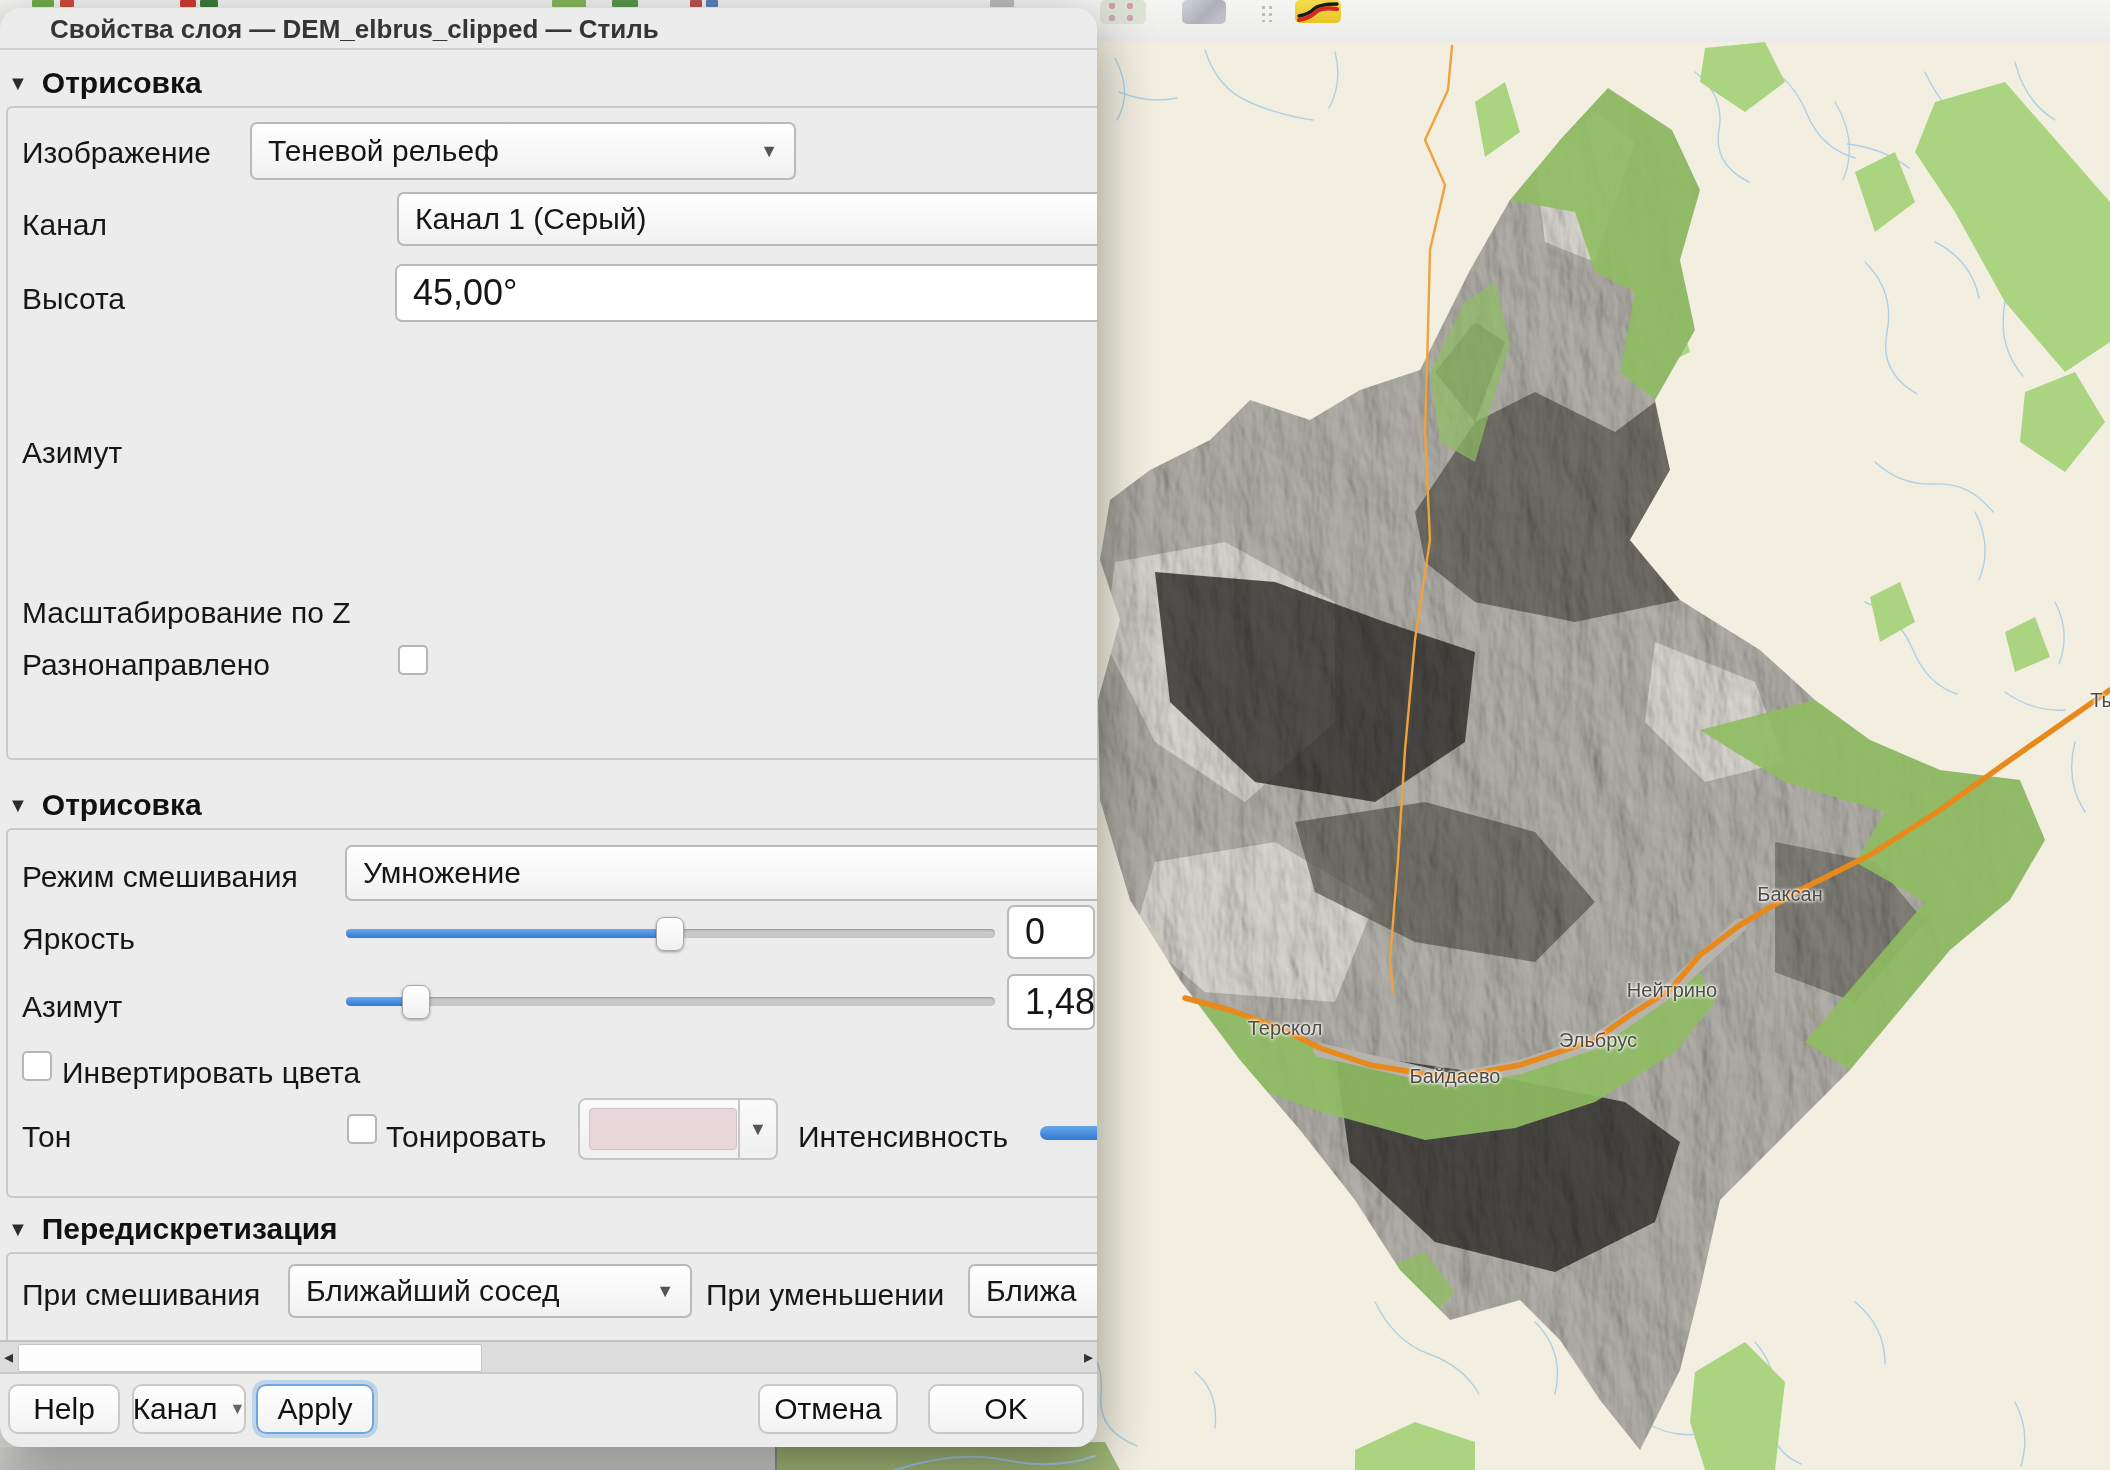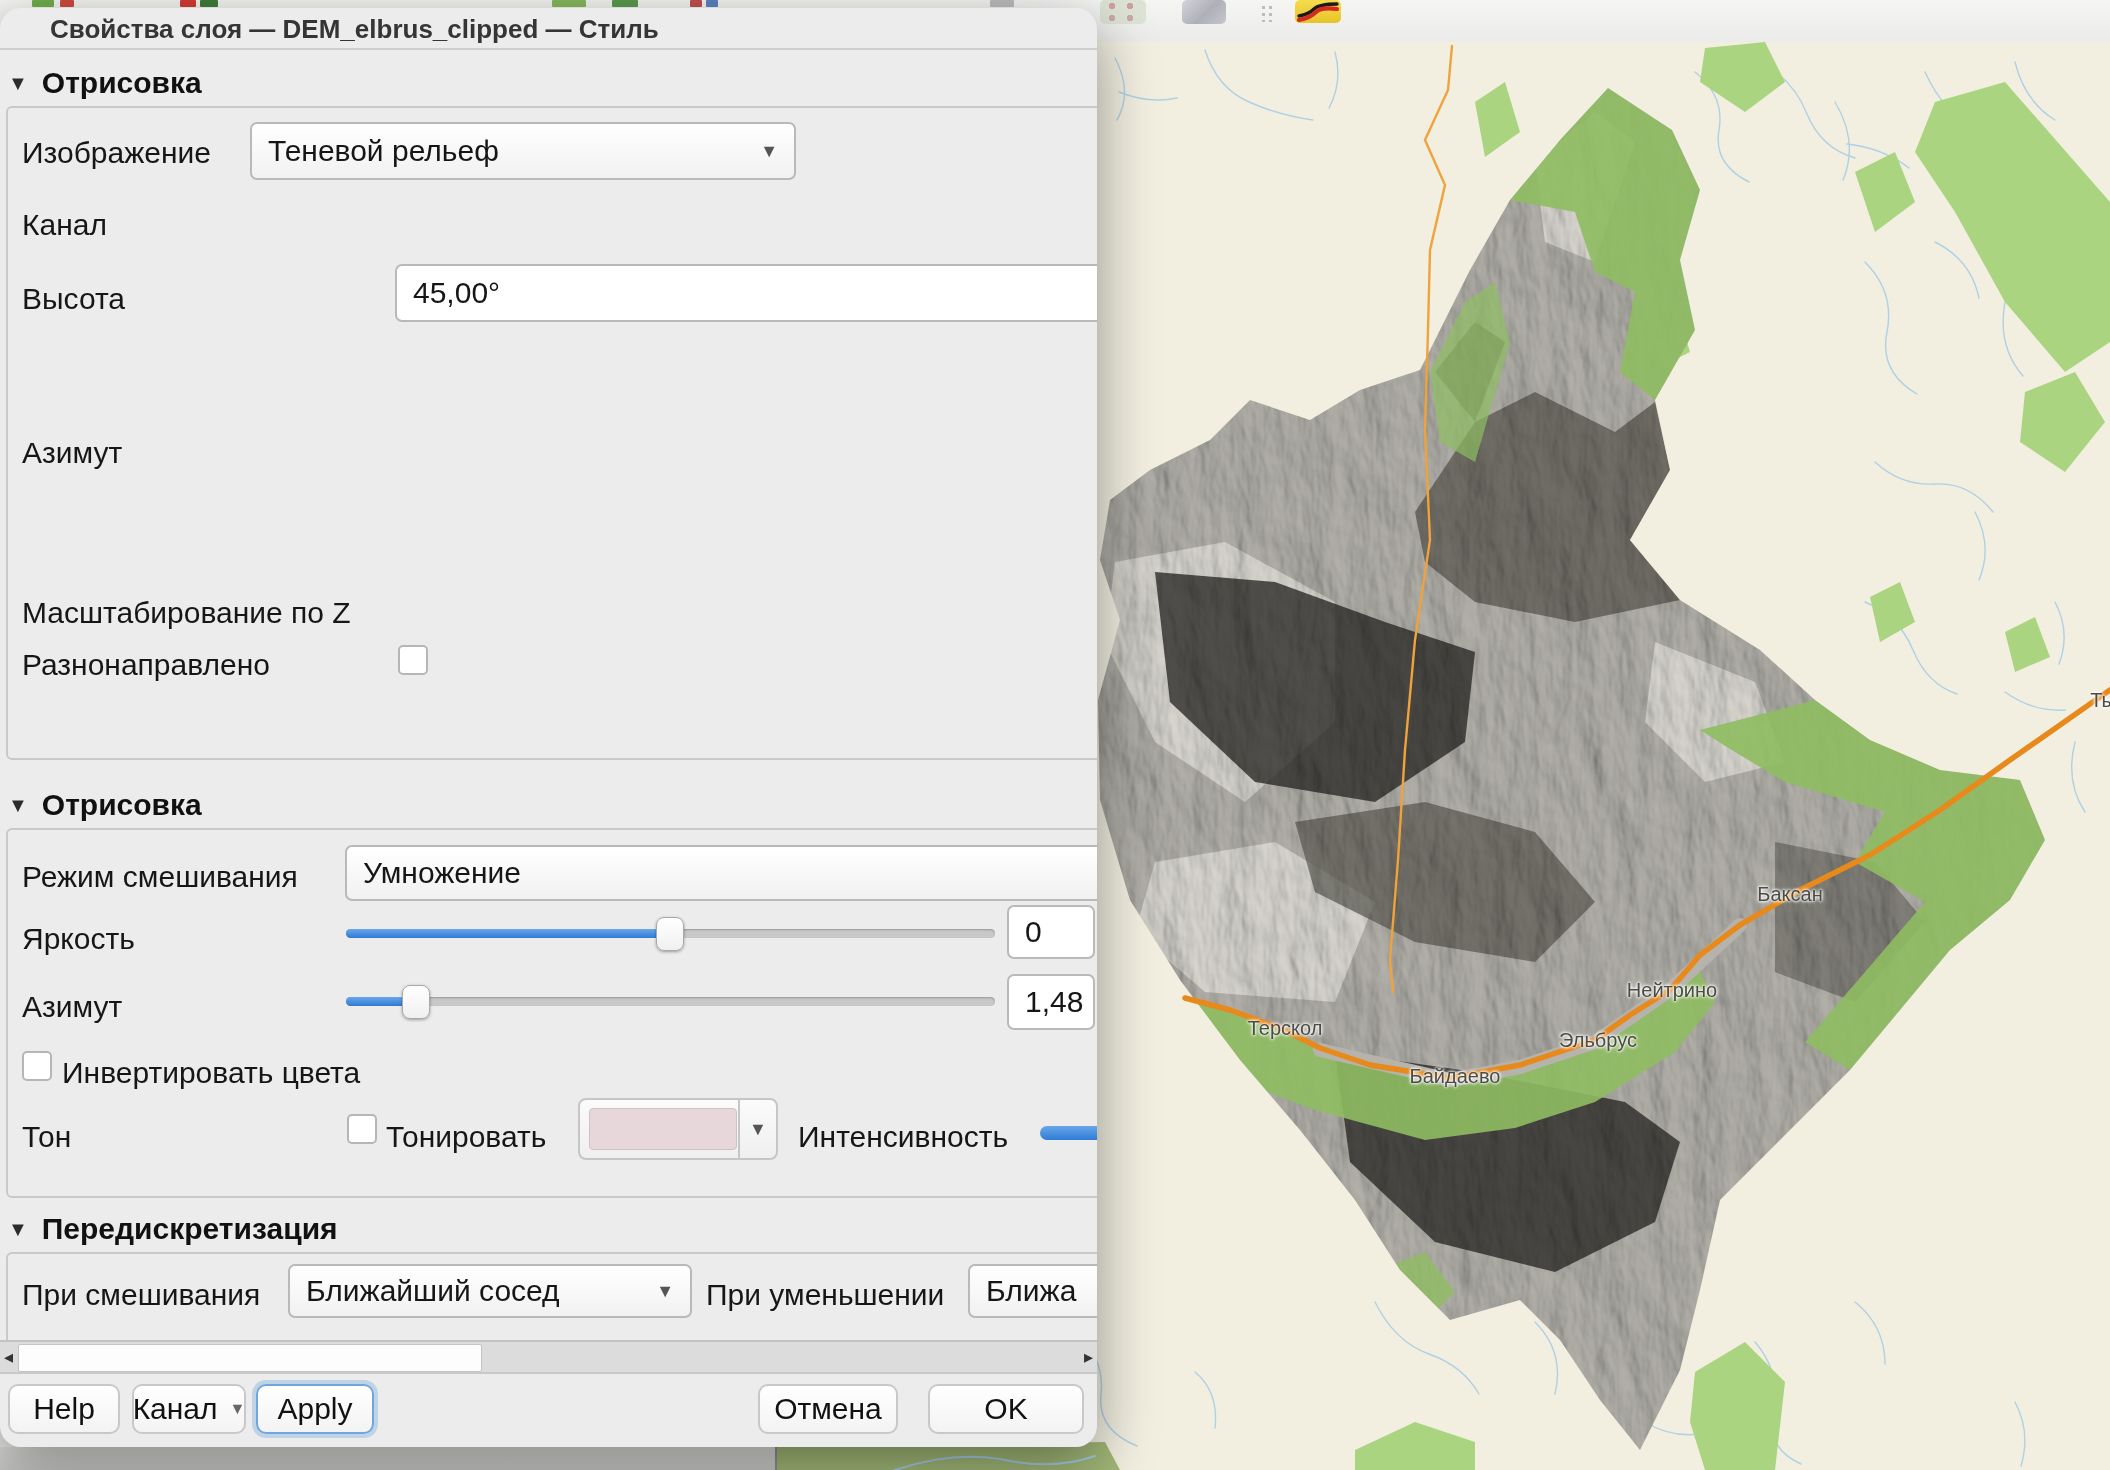--- a/index.html
+++ b/index.html
@@ -49,21 +49,21 @@
   .dialog{position:absolute;left:0;top:8px;width:1097px;height:1439px;background:#ececec;
     border-radius:21px;box-shadow:0 18px 60px rgba(0,0,0,.4);overflow:hidden;z-index:10;
     color:#161616;}
   .dlg-title{position:absolute;left:0;top:0;width:100%;height:42px;border-bottom:2px solid #cfcfcf;
     font-size:26px;font-weight:700;color:#353535;line-height:42px;padding-left:50px;box-sizing:border-box;}
   .sec-hdr{position:absolute;left:8px;font-size:30px;font-weight:700;color:#111;}
   .sec-hdr .tri{display:inline-block;font-size:20px;color:#2c2c2c;margin-right:14px;vertical-align:3px;}
   .groupbox{position:absolute;left:6px;width:1290px;border:2px solid #c9c9c9;border-radius:6px;}
   .lbl{position:absolute;font-size:30px;color:#161616;white-space:nowrap;}
   .field{position:absolute;background:#fff;border:2px solid #b9b9b9;border-radius:7px;
-    font-size:30px;color:#161616;line-height:1;display:flex;align-items:center;padding-left:16px;box-sizing:border-box;}
+    font-size:36px;color:#161616;line-height:1;display:flex;align-items:center;padding-left:16px;box-sizing:border-box;}
   .combo{position:absolute;background:linear-gradient(#ffffff,#f1f1f1);border:2px solid #b9b9b9;border-radius:7px;
     font-size:30px;color:#161616;display:flex;align-items:center;padding-left:16px;box-sizing:border-box;}
   .combo .arr{position:absolute;right:16px;font-size:18px;color:#555;}
   .checkbox{position:absolute;width:30px;height:30px;background:#fff;border:2px solid #b6b6b6;border-radius:5px;box-sizing:border-box;}
   .slider{position:absolute;height:34px;}
   .slider .track{position:absolute;left:0;right:0;top:13px;height:9px;background:#c8c8c8;border-radius:5px;
     box-shadow:inset 0 1px 2px rgba(0,0,0,.25);}
   .slider .fill{position:absolute;left:0;top:13px;height:9px;background:linear-gradient(#6aa7e8,#2e7bd6);border-radius:5px;}
   .slider .handle{position:absolute;top:1px;width:26px;height:32px;background:linear-gradient(#ffffff,#f0f0f0);
     border:1px solid #a9a9a9;border-radius:8px;box-shadow:0 1px 3px rgba(0,0,0,.35);}
@@ -196,20 +196,23 @@
     </div>
     <div class="groupbox" style="top:98px;height:650px"></div>
 
     <div class="lbl" style="left:22px;top:128px">Изображение</div>
     <div class="combo" style="left:250px;top:114px;width:546px;height:58px">
       <span>Теневой рельеф</span>
         <span class="arr">▼</span>
     </div>
 
     <div class="lbl" style="left:22px;top:200px">Канал</div>
+    <div class="combo" style="left:397px;top:184px;width:793px;height:54px">
+      <span>Канал 1 (Серый)</span>
+    </div>
 
     <div class="lbl" style="left:22px;top:274px">Высота</div>
     <div class="field" style="left:395px;top:256px;width:795px;height:58px">
       <span>45,00°</span>
     </div>
 
     <div class="lbl" style="left:22px;top:428px">Азимут</div>
 
     <div class="lbl" style="left:22px;top:588px">Масштабирование по Z</div>
 

